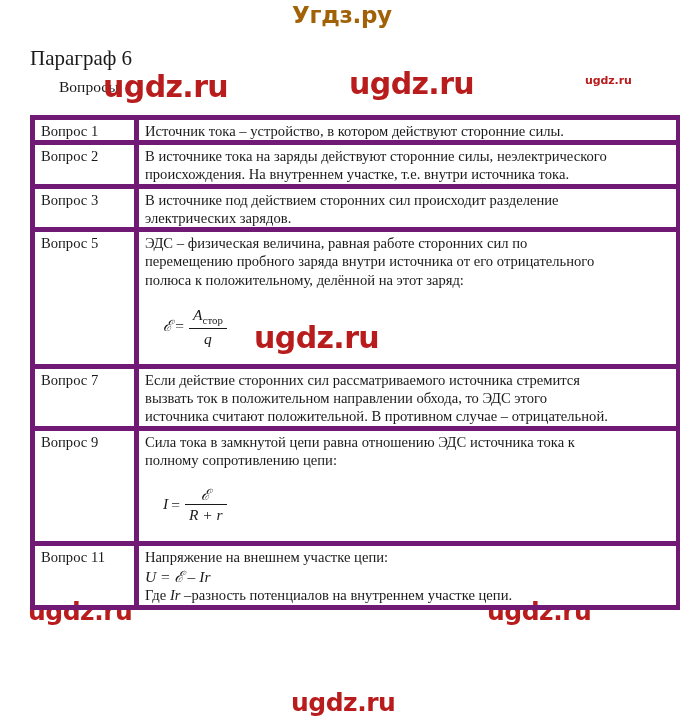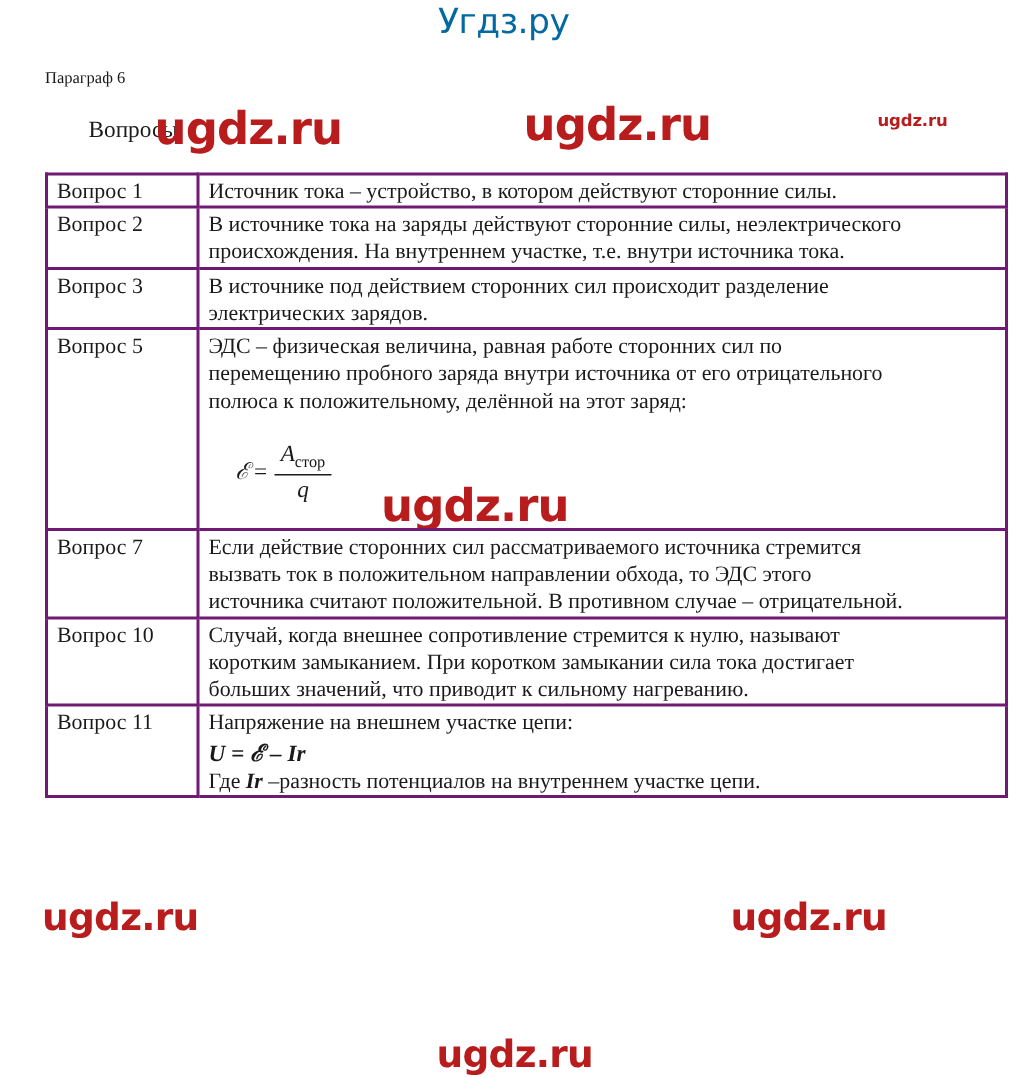--- a/index.html
+++ b/index.html
@@ -15,32 +15,32 @@
     font-family: "Liberation Serif", "DejaVu Serif", serif;
     color: #1a1a1a;
   }
 
   
   .site-title {
     position: absolute;
     left: 292px;
     top: 2px;
     font-family: "DejaVu Sans", "Liberation Sans", sans-serif;
-    font-weight: normal;
+    font-weight: bold;
     font-size: 23px;
     letter-spacing: -0.3px;
-    color: #0369a1;
+    color: #a16207;
   }
 
   
   .para-label {
     position: absolute;
     left: 30px;
     top: 46px;
-    font-size: 11px;
+    font-size: 21px;
   }
   .questions-label {
     position: absolute;
     left: 30px;
     top: 78px;
     font-size: 15.5px;
     margin-left: 29px;
   }
 
   
@@ -68,21 +68,21 @@
     position: absolute;
     left: 30px;
     top: 115px;
     width: 620px;
     border-collapse: collapse;
     table-layout: fixed;
     font-size: 14.6px;
     line-height: 1.25;
   }
   table.qa td {
-    border: 2px solid #701a75;
+    border: 5px solid #701a75;
     vertical-align: top;
     padding: 2px 5px 0 6px;
   }
   td.q-label {
     width: 88px;
     white-space: nowrap;
   }
   td.q-body {
     width: 526px;
   }
@@ -113,21 +113,21 @@
   }
   .frac .den {
     display: block;
     padding: 0px 4px 0 4px;
   }
   .sub {
     font-size: 0.70em;
     vertical-align: sub;
     font-style: normal;
   }
-  .inline-math { font-style: italic; font-weight: bold; }
+  .inline-math { font-style: italic; }
 </style>
 </head>
 <body>
 
 <div class="site-title">Угдз.ру</div>
 
 <div class="para-label">Параграф 6</div>
 <div class="questions-label">Вопросы</div>
 
 <div class="wm wm-big wm-1">ugdz.ru</div>
@@ -171,25 +171,25 @@
       </tr>
       <tr>
         <td class="q-label">Вопрос 7</td>
         <td class="q-body">
           <span class="ansline">Если действие сторонних сил рассматриваемого источника стремится</span>
           <span class="ansline">вызвать ток в положительном направлении обхода, то ЭДС этого</span>
           <span class="ansline">источника считают положительной. В противном случае – отрицательной.</span>
         </td>
       </tr>
       <tr>
-        <td class="q-label">Вопрос 10</td>
+        <td class="q-label">Вопрос 9</td>
         <td class="q-body">
-          <span class="ansline">Случай, когда внешнее сопротивление стремится к нулю, называют</span>
-          <span class="ansline">коротким замыканием. При коротком замыкании сила тока достигает</span>
-          <span class="ansline">больших значений, что приводит к сильному нагреванию.</span>
+          <span class="ansline">Сила тока в замкнутой цепи равна отношению ЭДС источника тока к</span>
+          <span class="ansline">полному сопротивлению цепи:</span>
+          <span class="math"><span>I</span><span class="eq-sign">=</span><span class="frac"><span class="num"><span>ℰ</span></span><span class="den">R + r</span></span></span>
         </td>
       </tr>
       <tr>
         <td class="q-label">Вопрос 11</td>
         <td class="q-body">
           <span class="ansline">Напряжение на внешнем участке цепи:</span>
           <span class="ansline inline-math" style="font-size: 15.5px; margin-top: 1px;">U = ℰ – Ir</span>
           <span class="ansline"><span>Где </span><span class="inline-math">Ir</span><span> –разность потенциалов на внутреннем участке цепи.</span></span>
         </td>
       </tr>

